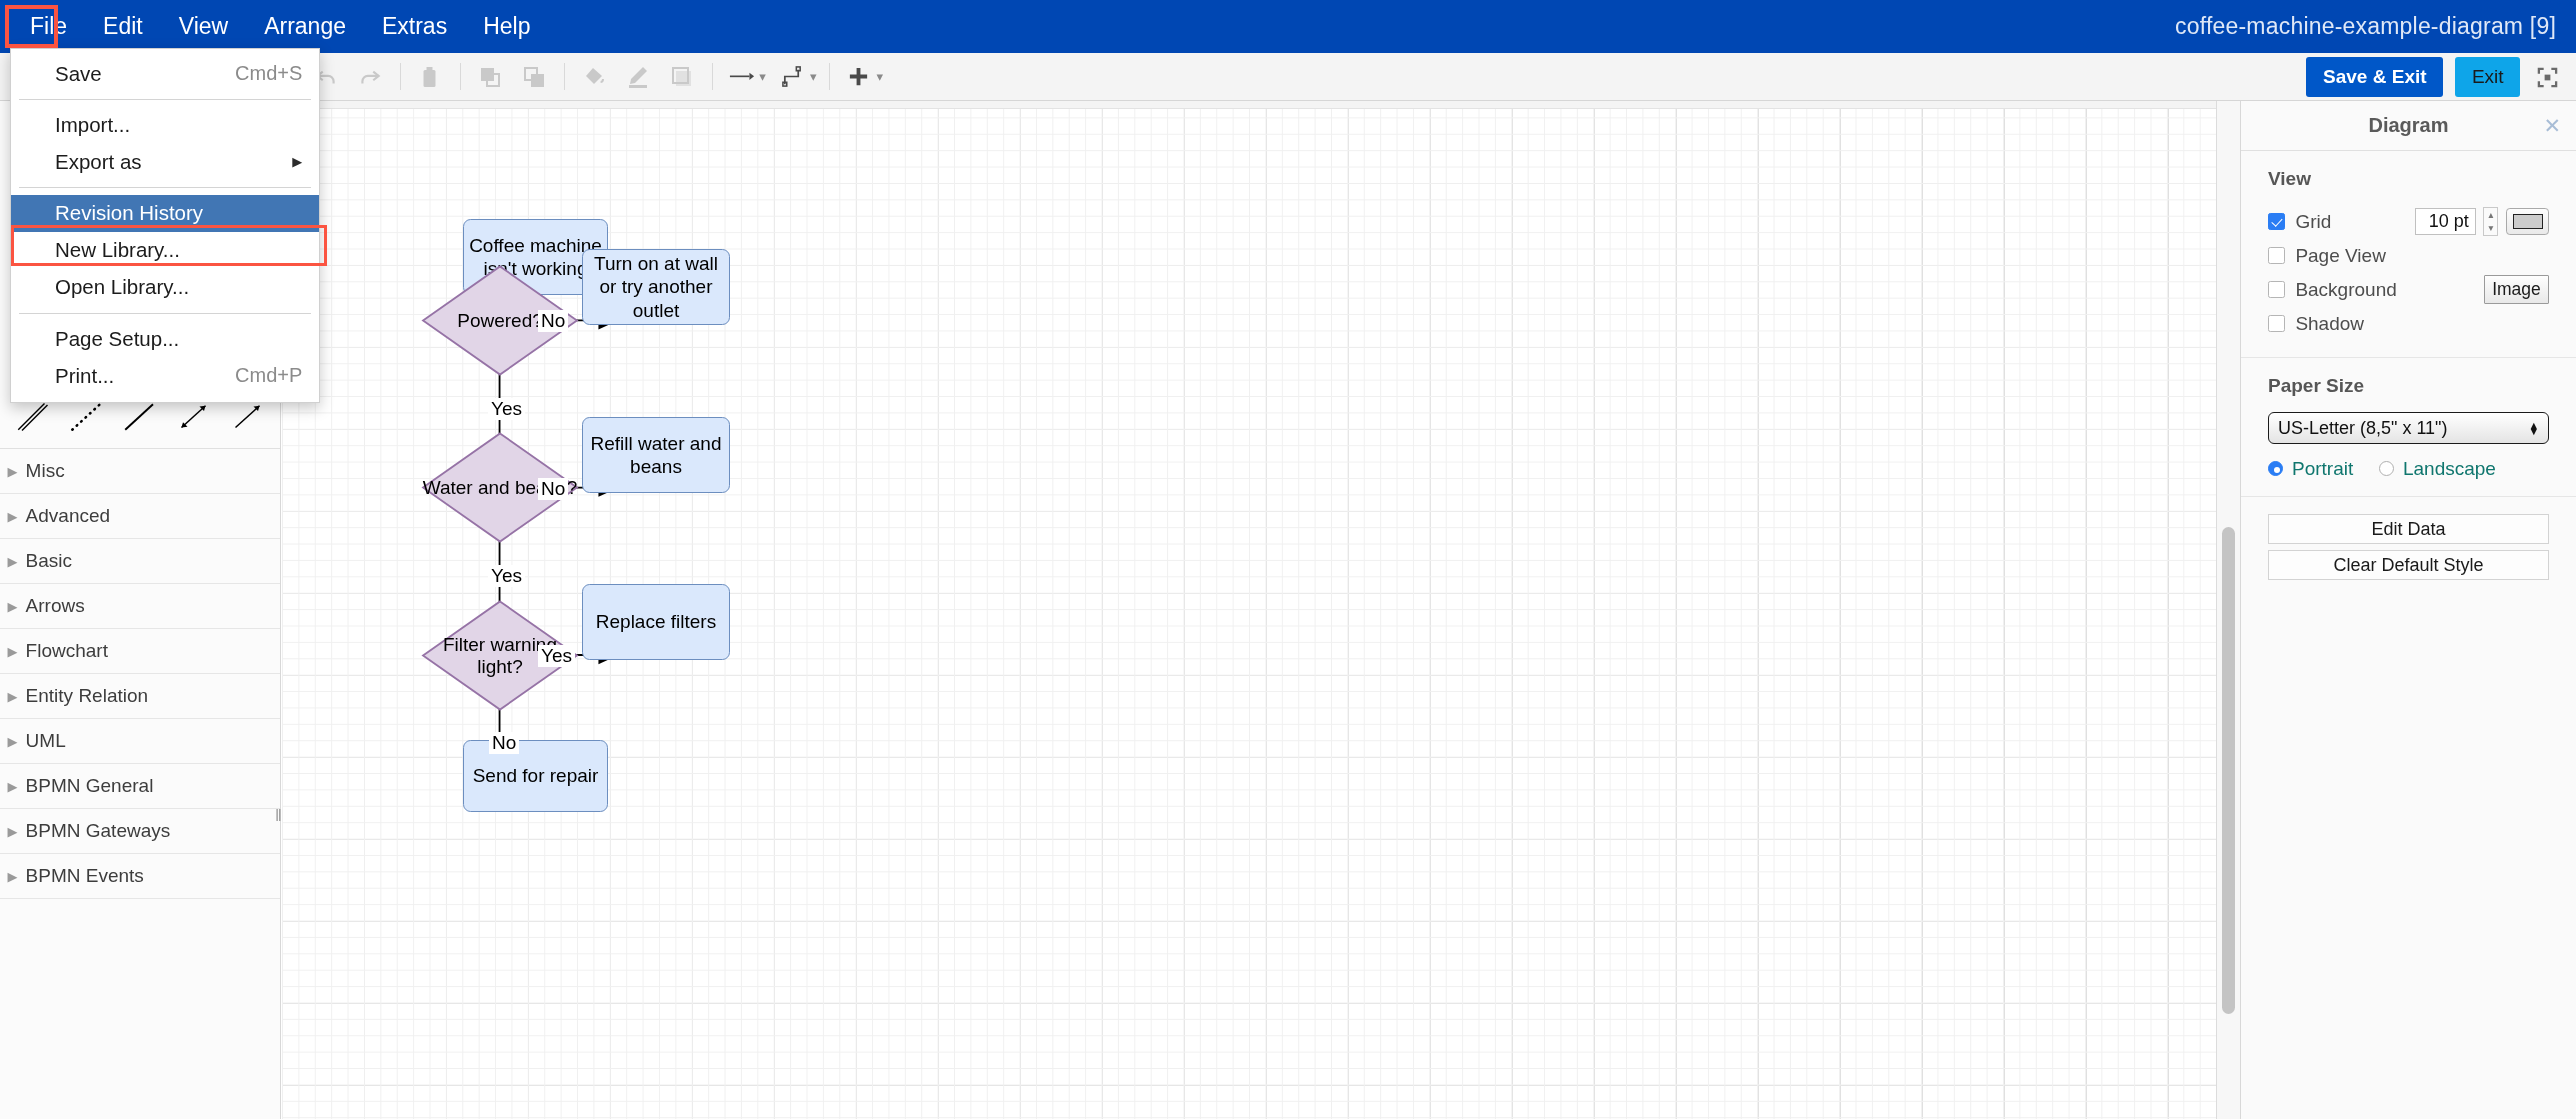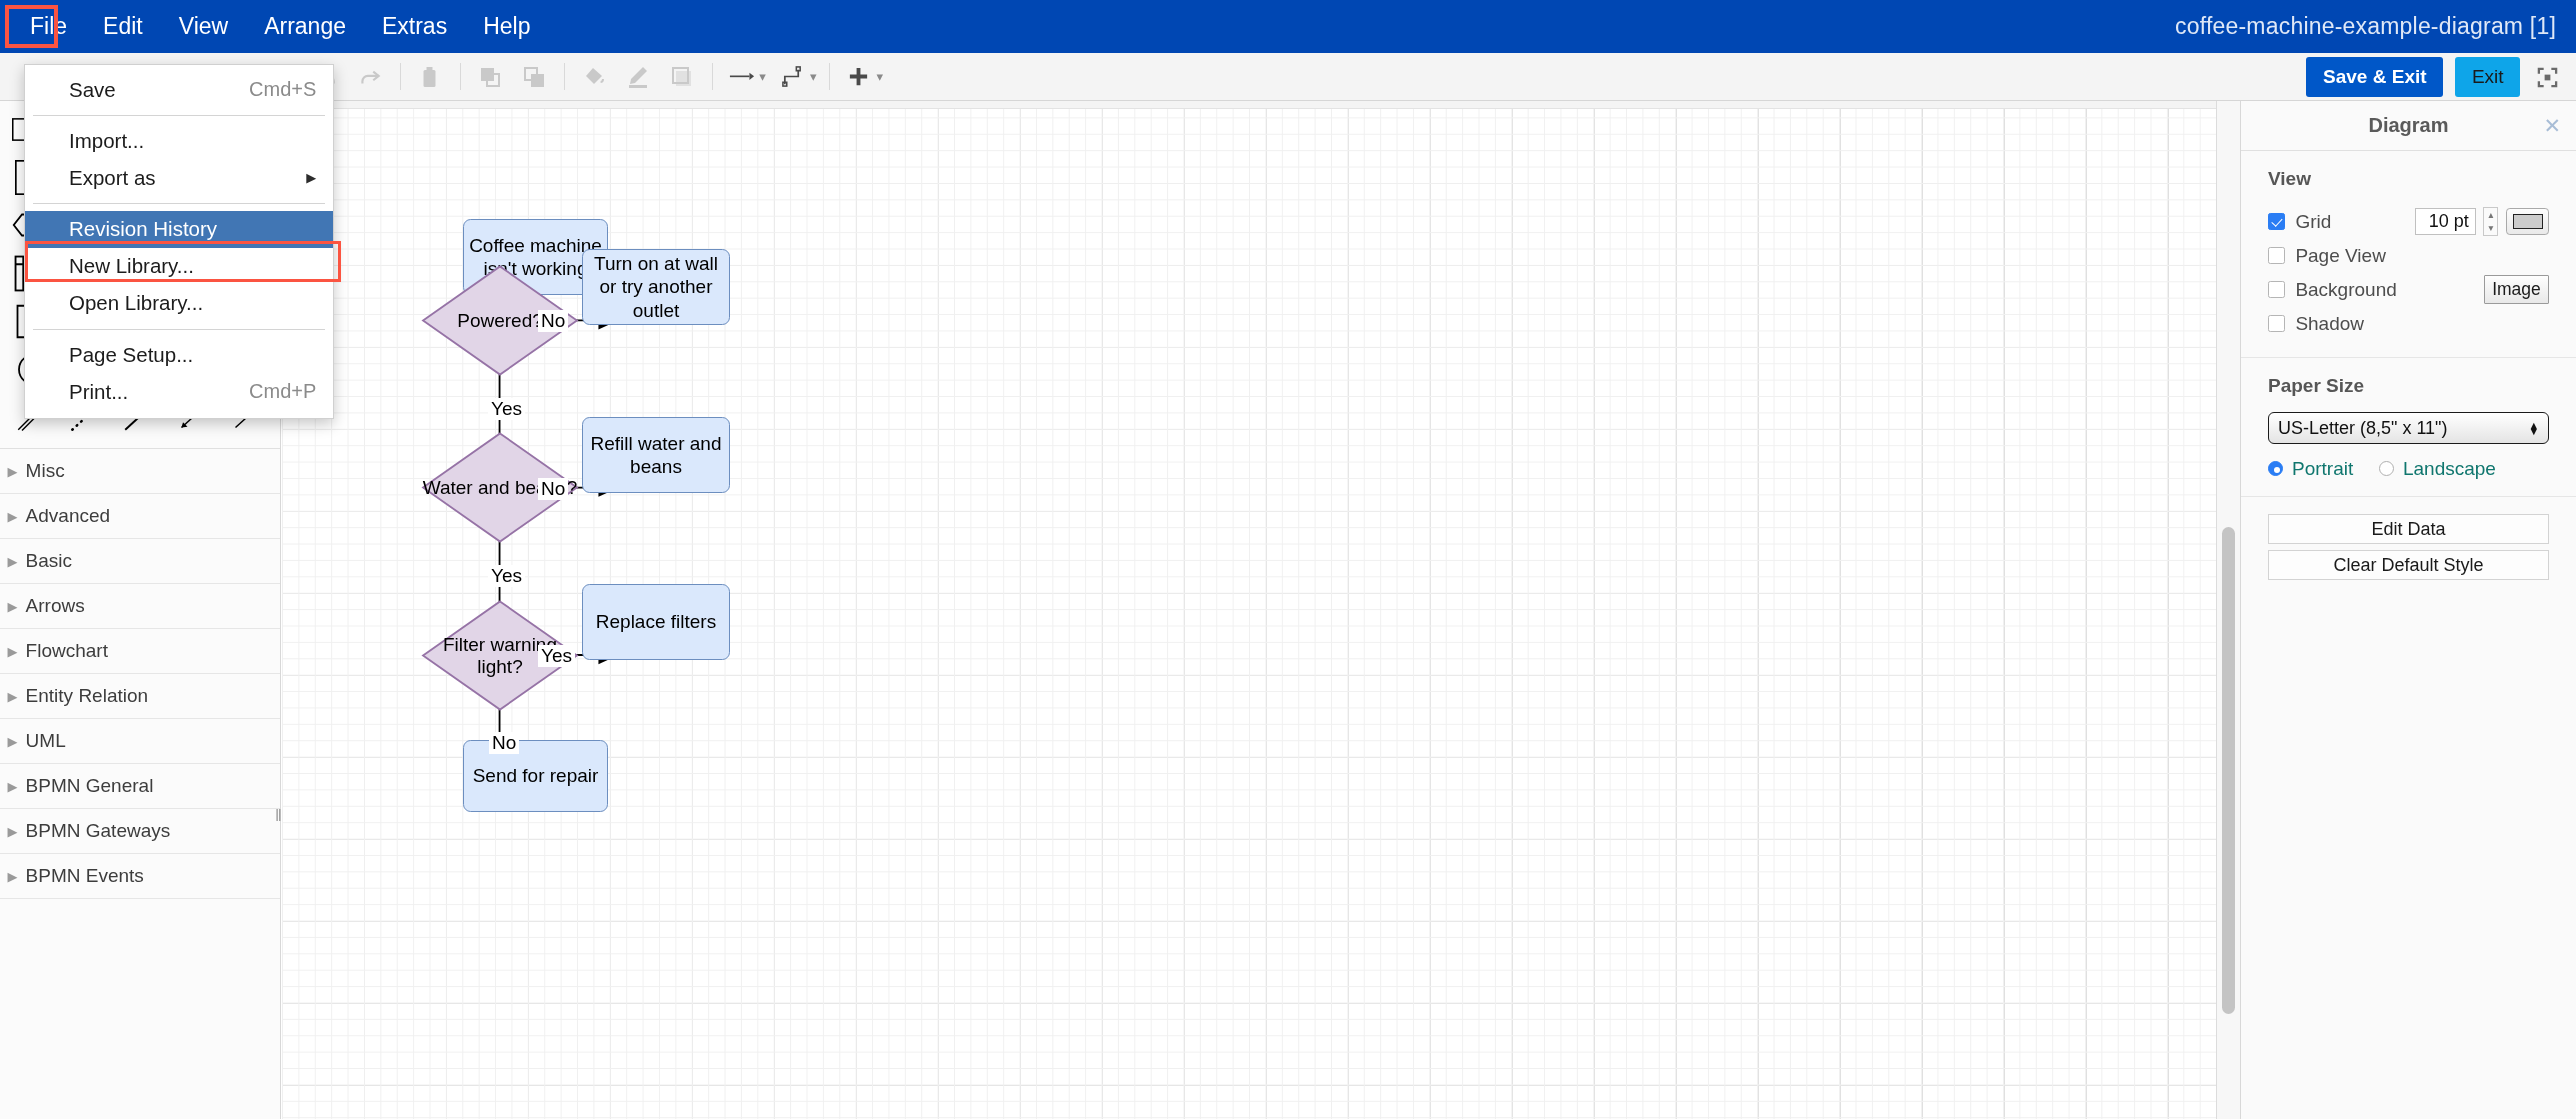--- a/index.html
+++ b/index.html
@@ -215,25 +215,24 @@
   .radio-lbl { font-size: 19px; color: #0f766e; margin-right: 16.7px; }
   .wide-btn {
     width: 100%; height: 30px; border: 0.8px solid #d3d3d3; background: #fdfdfd;
     font-size: 18px; color: #1a1a1a; display: flex; align-items: center;
     justify-content: center; cursor: pointer; margin-bottom: 6px;
     font-family: "Liberation Sans", sans-serif;
   }
 
   
   .dropdown {
-    position: absolute; left: 24px; top: 48px; width: 310px;
+    position: absolute; left: 10px; top: 48px; width: 310px;
     background: #ffffff; border: 0.8px solid #d0d0d0;
     box-shadow: 0 4.6px 13.7px rgba(0,0,0,.22); z-index: 50;
     padding: 6px 0 7.6px 0;
-    margin-top: 16px;
   }
   .dd-item {
     height: 37px; display: flex; align-items: center; position: relative;
     padding-left: 44px; padding-right: 16.7px; font-size: 20.5px; color: #1c1c1c;
     cursor: pointer;
   }
   .dd-item.sel { background: #4176B4; color: #ffffff; }
   .dd-shortcut {
     margin-left: auto; color: #8b8b8b; font-size: 20px;
   }
@@ -249,21 +248,21 @@
 
 <div id="app">
 
   <div class="menubar">
     <div class="menu-item first active">File</div>
     <div class="menu-item">Edit</div>
     <div class="menu-item">View</div>
     <div class="menu-item">Arrange</div>
     <div class="menu-item">Extras</div>
     <div class="menu-item">Help</div>
-    <div class="menubar-title">coffee-machine-example-diagram [1]</div>
+    <div class="menubar-title">coffee-machine-example-diagram [9]</div>
   </div>
   <div class="file-highlight"></div>
 
   <div class="toolbar">
     <div style="width:304px"></div>
     <div class="tb-ico">
       <svg width="26" height="26" viewBox="0 0 24 24">
           <path d="M9 7 L4 11 L9 15" fill="none" stroke="currentColor" stroke-width="2"></path>
           <path d="M4 11 H14 a5 5 0 0 1 5 5 v2" fill="none" stroke="currentColor" stroke-width="2"></path>
         </svg>

